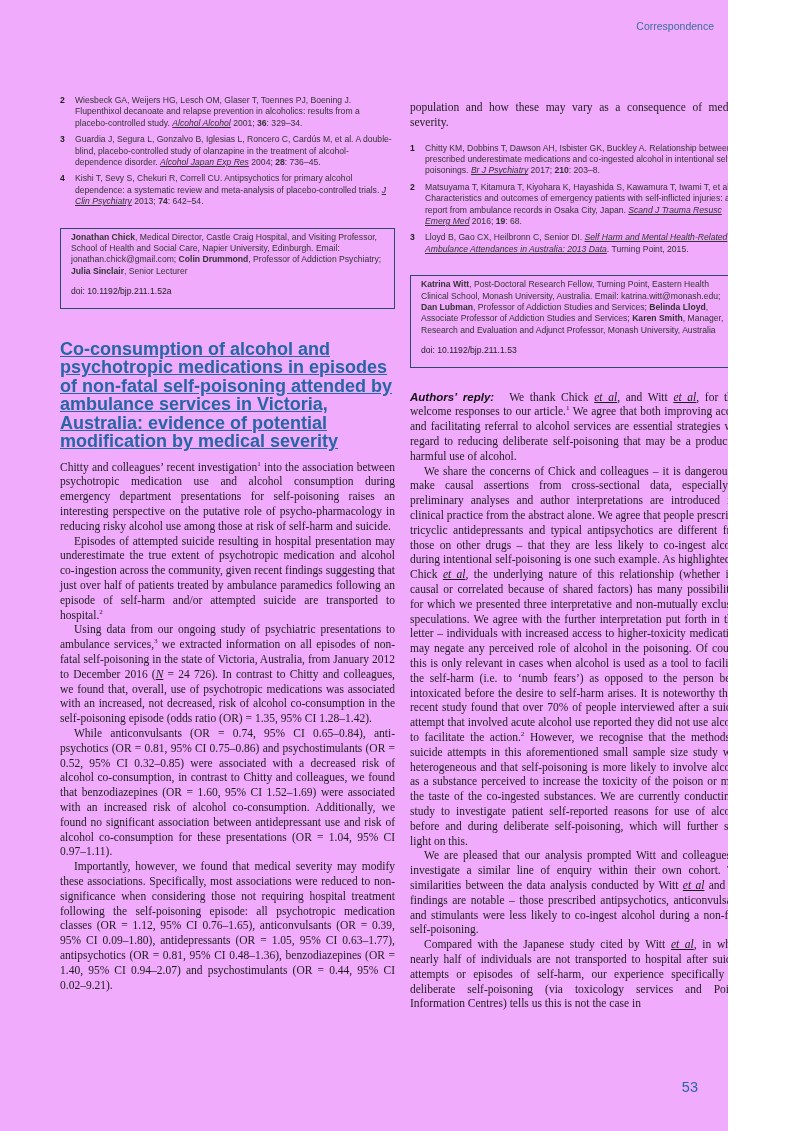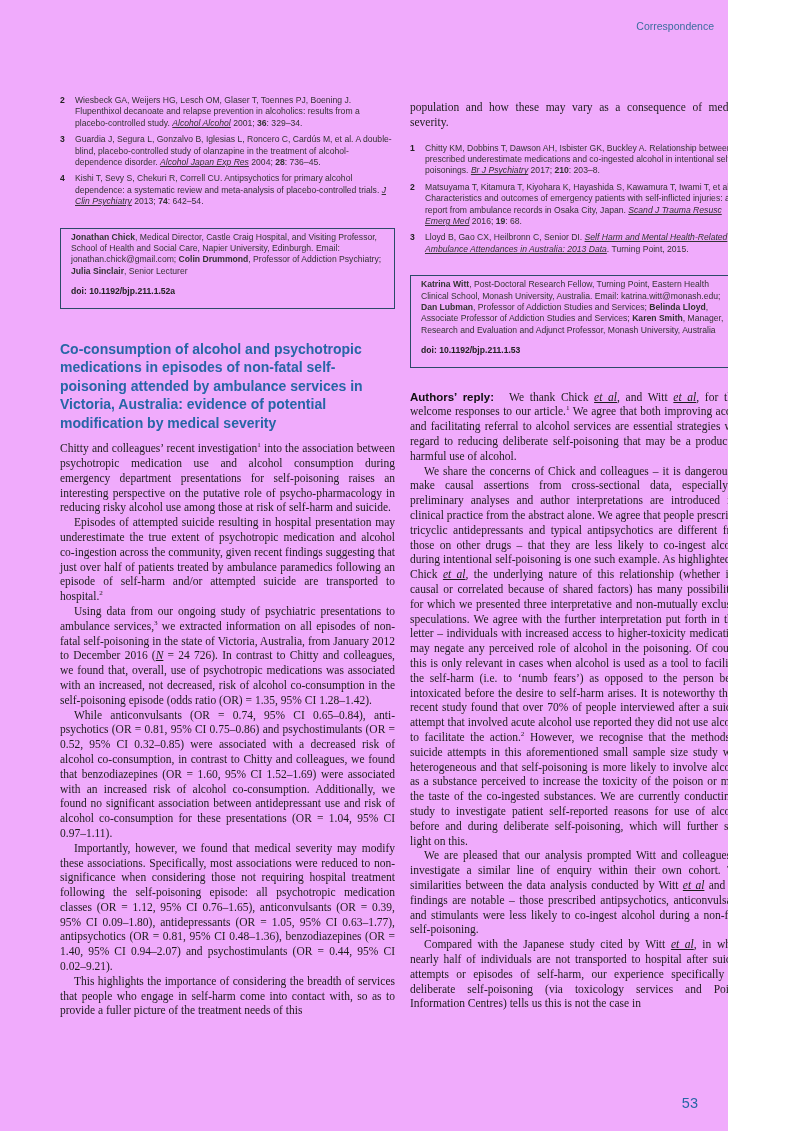--- a/index.html
+++ b/index.html
@@ -11,21 +11,21 @@
     font-family:"Liberation Serif", serif;
     color:#1c1c1c;
     overflow:hidden;
   }
   .header-label {
     position:absolute; top:20px; right:14px;
     font-family:"Liberation Sans", sans-serif;
     font-size:10.5px; color:#3c6e9f;
   }
   .footer-pagenum {
-    position:absolute; bottom:20px; right:30px;
+    position:absolute; bottom:36px; right:30px;
     font-family:"Liberation Sans", sans-serif;
     font-size:14.5px; color:#2766a6;
   }
   .columns {
     position:absolute; top:95px; left:60px;
     width:685px;
     display:flex; gap:15px;
   }
   .col { width:335px; }
 
@@ -37,49 +37,50 @@
   .ref-text { flex:1; }
 
   
   .author-box {
     border:1.5px solid #2b4a68;
     padding:3px 10px 10px 10px;
     margin-top:20px;
     font-family:"Liberation Sans", sans-serif;
     font-size:8.6px; line-height:11.4px; color:#333;
   }
-  .doi-line { margin-top:9px; font-weight:bold; color:#222; }
+  .doi-line { margin-top:9px; font-weight:normal; color:#222; }
 
   
   .article-title {
     margin-top:31px;
     font-family:"Liberation Sans", sans-serif;
     font-weight:bold;
-    font-size:14px; line-height:18.5px;
+    font-size:18px; line-height:18.5px;
     color:#2766a6;
+    text-decoration:underline;
   }
 
   
   .body-text { margin-top:9px; }
   .body-text p, .reply-text p {
     font-size:11.5px; line-height:14.8px;
     text-align:justify;
     color:#1c1c1c;
   }
   p.indent { text-indent:14px; }
 
   .reply-text { margin-top:22px; }
 
   .seg-i { font-style:italic;text-decoration:underline; }
   .seg-b { font-weight:bold; }
   .seg-sup { vertical-align:super; font-size:0.62em; line-height:0; }
   .seg-reply {
     font-family:"Liberation Sans", sans-serif;
     font-weight:bold; font-size:11.5px;
-    margin-right:15px; color:#111;
+    margin-right:15px; color:#111;font-style:italic;
   }
   .rc-top { margin-top:5px; }
   .rc-refs { margin-top:13px; }
 </style>
 </head>
 <body>
 
 <div class="page">
 
   <div class="header-label">Correspondence</div>
@@ -109,21 +110,20 @@
       </div>
 
       <h1 class="article-title">Co-consumption of alcohol and psychotropic medications in episodes of non-fatal self-poisoning attended by ambulance services in Victoria, Australia: evidence of potential modification by medical severity</h1>
 
       <div class="body-text">
         <p><span>Chitty and colleagues’ recent investigation</span><span class="seg-sup">1</span><span> into the association between psychotropic medication use and alcohol consumption during emergency department presentations for self-poisoning raises an interesting perspective on the putative role of psycho-pharmacology in reducing risky alcohol use among those at risk of self-harm and suicide.</span></p>
         <p class="indent"><span>Episodes of attempted suicide resulting in hospital presentation may underestimate the true extent of psychotropic medication and alcohol co-ingestion across the community, given recent findings suggesting that just over half of patients treated by ambulance paramedics following an episode of self-harm and/or attempted suicide are transported to hospital.</span><span class="seg-sup">2</span></p>
         <p class="indent"><span>Using data from our ongoing study of psychiatric presentations to ambulance services,</span><span class="seg-sup">3</span><span> we extracted information on all episodes of non-fatal self-poisoning in the state of Victoria, Australia, from January 2012 to December 2016 (</span><span class="seg-i">N</span><span> = 24 726). In contrast to Chitty and colleagues, we found that, overall, use of psychotropic medications was associated with an increased, not decreased, risk of alcohol co-consumption in the self-poisoning episode (odds ratio (OR) = 1.35, 95% CI 1.28–1.42).</span></p>
         <p class="indent"><span>While anticonvulsants (OR = 0.74, 95% CI 0.65–0.84), anti-psychotics (OR = 0.81, 95% CI 0.75–0.86) and psychostimulants (OR = 0.52, 95% CI 0.32–0.85) were associated with a decreased risk of alcohol co-consumption, in contrast to Chitty and colleagues, we found that benzodiazepines (OR = 1.60, 95% CI 1.52–1.69) were associated with an increased risk of alcohol co-consumption. Additionally, we found no significant association between antidepressant use and risk of alcohol co-consumption for these presentations (OR = 1.04, 95% CI 0.97–1.11).</span></p>
         <p class="indent"><span>Importantly, however, we found that medical severity may modify these associations. Specifically, most associations were reduced to non-significance when considering those not requiring hospital treatment following the self-poisoning episode: all psychotropic medication classes (OR = 1.12, 95% CI 0.76–1.65), anticonvulsants (OR = 0.39, 95% CI 0.09–1.80), antidepressants (OR = 1.05, 95% CI 0.63–1.77), antipsychotics (OR = 0.81, 95% CI 0.48–1.36), benzodiazepines (OR = 1.40, 95% CI 0.94–2.07) and psychostimulants (OR = 0.44, 95% CI 0.02–9.21).</span></p>
-        <p class="indent"><span>This highlights the importance of considering the breadth of services that people who engage in self-harm come into contact with, so as to provide a fuller picture of the treatment needs of this</span></p>
       </div>
     </div>
 
     <div class="col">
 
       <div class="body-text rc-top">
         <p><span>population and how these may vary as a consequence of medical severity.</span></p>
       </div>
 
       <div class="refs rc-refs">

